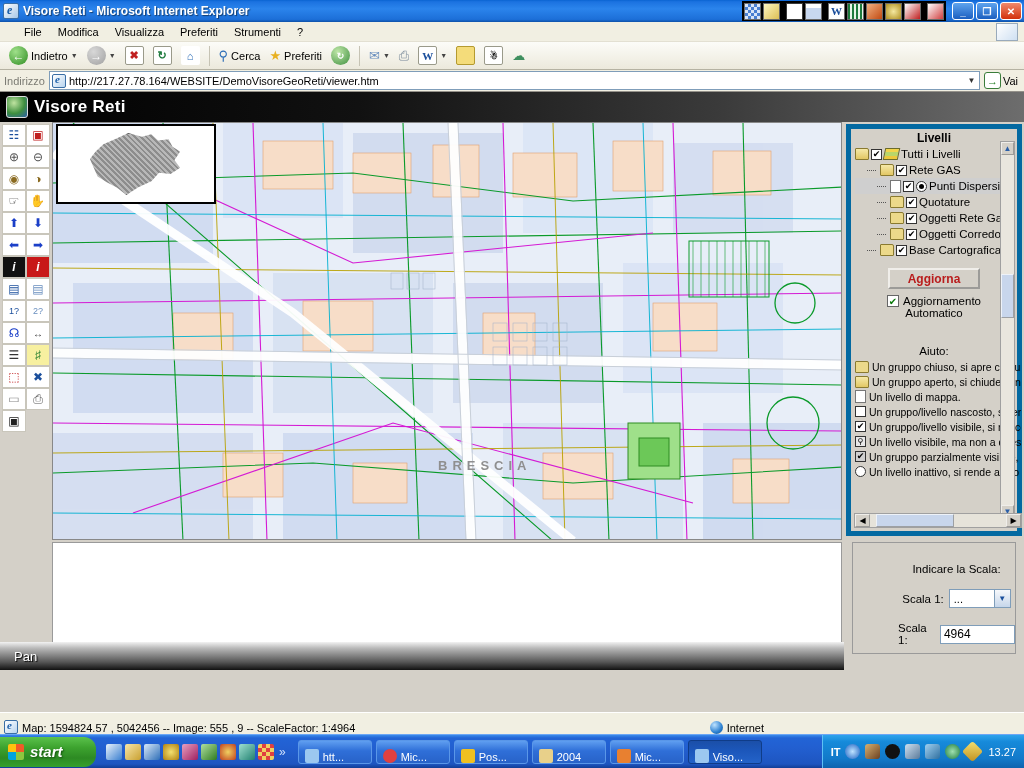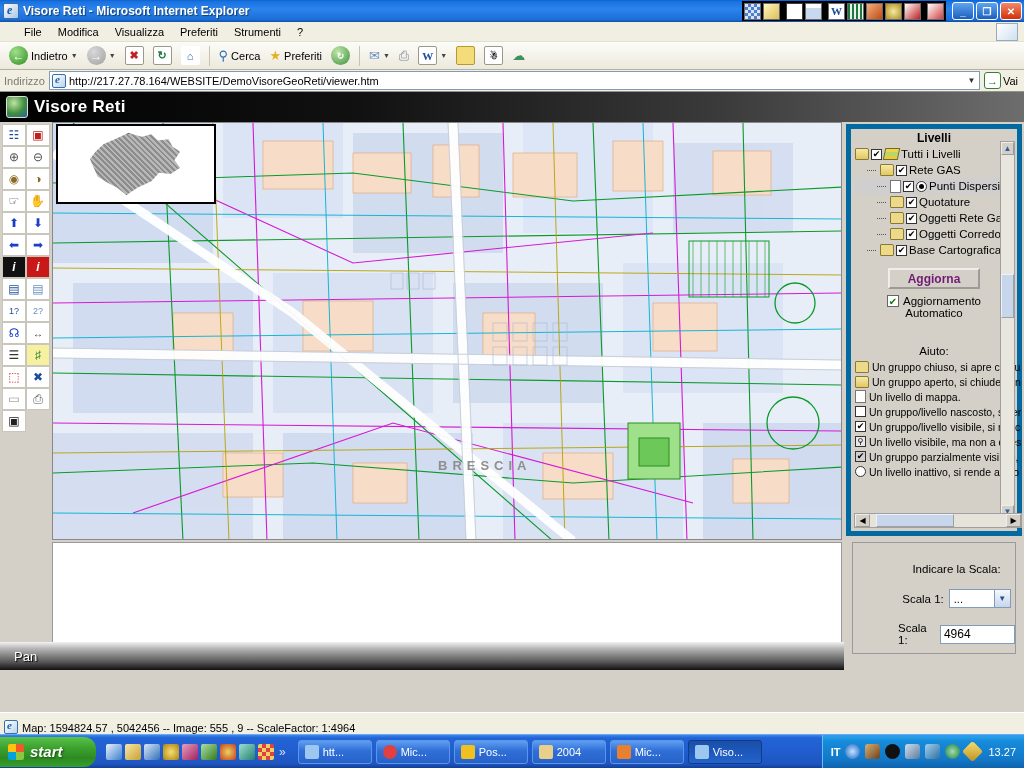--- a/index.html
+++ b/index.html
@@ -150,21 +150,21 @@
     font-size:9px;line-height:9px;text-align:center;color:#000;}
   .cbx.grey{ background:#cfcfcf; }
   .radio{ width:11px;height:11px;flex:none;border:1px solid #333;border-radius:50%;
     background:#fff;display:flex;align-items:center;justify-content:center;}
   .radio i{ width:5px;height:5px;border-radius:50%;background:#000;display:block;}
   .magn{ width:11px;height:11px;flex:none;border:1px solid #333;background:#e8e8e8;
     font-size:8px;text-align:center;line-height:10px;}
 
   .btn-agg{ display:block;margin:10px auto 0;width:92px;height:21px;
     font-size:12px;font-weight:bold;background:#d4d0c8;
-    border:2px outset #f0eeea;color:#701a75;font-family:"Liberation Sans",sans-serif;}
+    border:2px outset #f0eeea;color:#b91c1c;font-family:"Liberation Sans",sans-serif;}
   .auto-row{ display:flex;align-items:center;justify-content:center;gap:4px;
     margin-top:6px;font-size:11.5px;}
   .auto-cb{ width:12px;height:12px;background:#fff;border:1px solid #666;
     color:#0a7a0a;font-size:10px;line-height:11px;text-align:center;}
   .auto-sub{ text-align:center;font-size:11.5px;}
   .aiuto{ text-align:center;font-size:11.5px;margin-top:26px;}
   .help-list{ margin-top:2px;padding-left:4px;width:170px;overflow:hidden;}
   .hrow{ display:flex;align-items:center;gap:3px;height:15px;
     font-size:10.5px;white-space:nowrap;}
 
@@ -218,21 +218,21 @@
     border-radius:0 12px 12px 0;display:flex;align-items:center;gap:6px;
     padding-left:8px;color:#fff;font-size:15px;font-weight:bold;font-style:italic;
     text-shadow:1px 1px 2px #14510c;}
   .startflag{ width:16px;height:16px;
     background:conic-gradient(from 0deg,#f05a28 0 25%,#8dc63f 25% 50%,#00a3dd 50% 75%,#ffc20e 75%);
     border-radius:2px;}
   .qlaunch{ display:flex;align-items:center;gap:3px;padding:0 6px;}
   .ql-ico{ width:16px;height:16px;border-radius:2px;}
   .ql-chev{ color:#cfe0fb;font-size:12px;margin-left:2px;}
   .tasks{ display:flex;align-items:center;gap:4px;margin-left:6px;}
-  .tbut{ height:24px;min-width:74px;display:flex;align-items:center;gap:4px;
+  .tbut{ height:24px;min-width:74px;display:flex;align-items:flex-end;gap:4px;
     padding:0 6px;border-radius:3px;color:#fff;font-size:11px;
     background:linear-gradient(180deg,#5f9ef0,#2f6fd8 45%,#2862c8);
     border:1px solid #5a97e8;}
   .tbut.active{ background:linear-gradient(180deg,#1b4fa8,#1c57bb 45%,#2463c9);
     border-color:#0f3c88;}
   .tb-ico{ width:14px;height:14px;border-radius:2px;flex:none;}
   .tray{ margin-left:auto;height:34px;display:flex;align-items:center;gap:5px;
     padding:0 8px;background:linear-gradient(180deg,#2ea3ec 0%,#168ada 20%,#1279c9 70%,#0d61ab 100%);
     border-left:1px solid #5fc1f5;}
   .tray-lang{ color:#fff;font-size:11px;font-weight:bold;}
@@ -665,20 +665,24 @@
         <div class="sc-inp">4964</div>
       </div>
     </div>
 
   </div>
 </div>
 
 <div class="iestatus">
   <div class="ies-ico"></div>
   <span>Map: 1594824.57 , 5042456 -- Image: 555 , 9 -- ScaleFactor: 1:4964</span>
+  <div class="ies-right">
+    <div class="globe-sm"></div>
+    <span>Internet</span>
+  </div>
 </div>
 
 <div class="taskbar">
   <div class="startbtn">
     <div class="startflag"></div>
     <span>start</span>
   </div>
   <div class="qlaunch">
     <div class="ql-ico" style="background:linear-gradient(135deg,#eaf2fb,#3a7fd0)"></div>
     <div class="ql-ico" style="background:linear-gradient(135deg,#f8e6a8,#c8a030)"></div>

